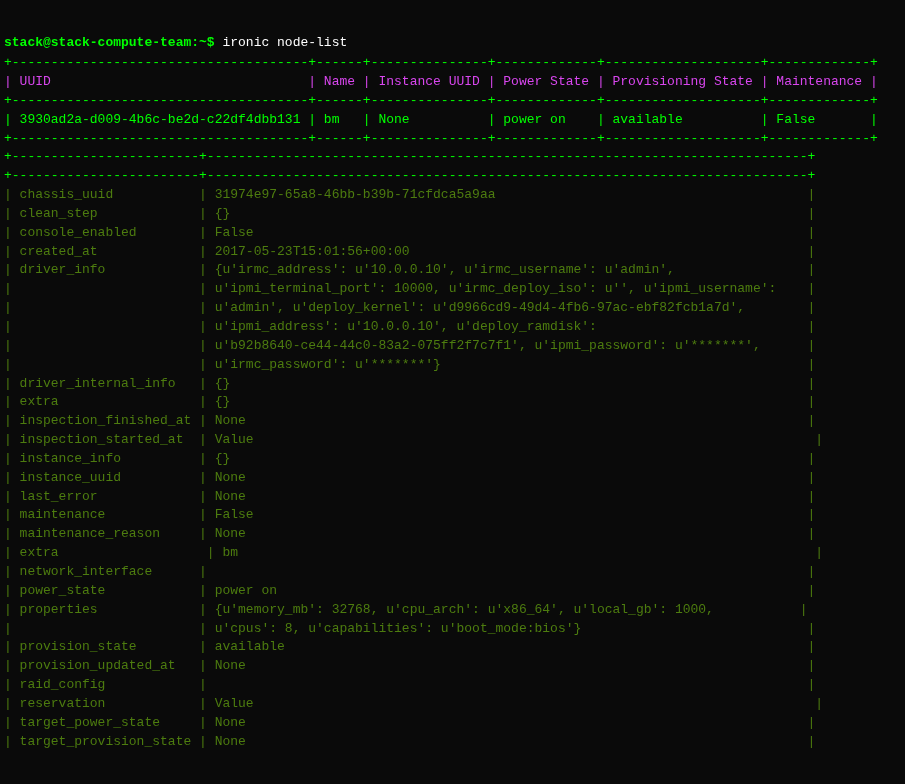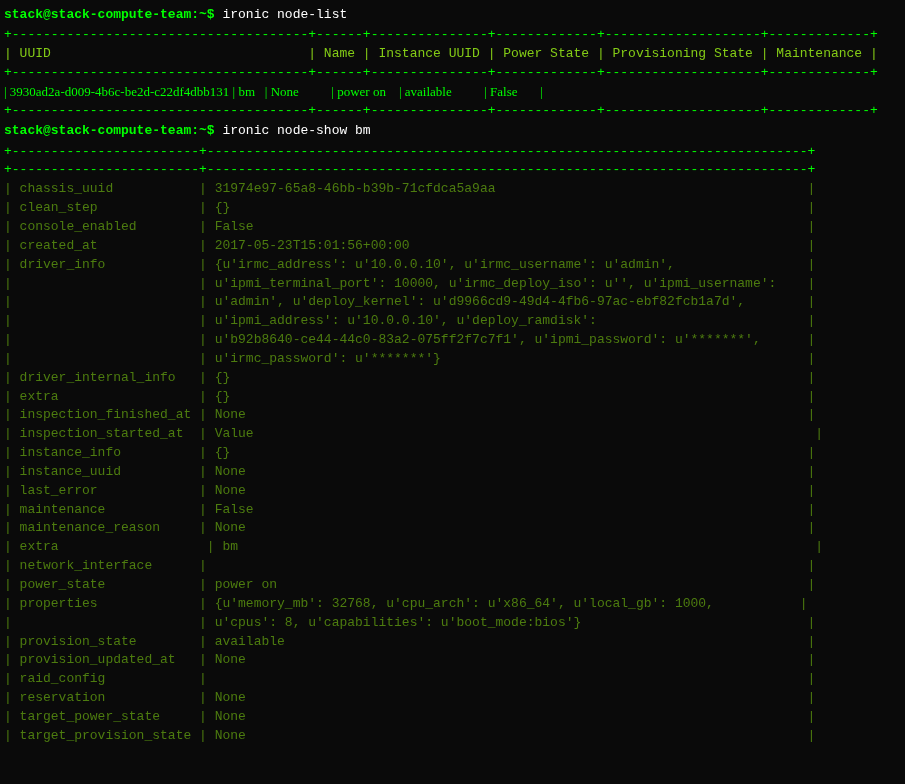--- a/index.html
+++ b/index.html
@@ -13,20 +13,21 @@
       min-height: 784px;
       overflow: hidden;
     }
     .terminal {
       padding: 4px 0;
       width: 905px;
     }
     .prompt-line {
       padding: 2px 4px;
       white-space: pre;
+      margin-top: 28px;
     }
     .prompt-user {
       color: #00ff00;
       font-weight: bold;
     }
     .prompt-cmd {
       color: #ffffff;
     }
     .table-section {
       padding: 0 4px;
@@ -35,48 +36,46 @@
       white-space: pre;
       color: #4d7c0f;
       font-size: 13px;
       line-height: 1.45;
     }
     .separator {
       color: #00ff00;
       white-space: pre;
     }
     .header-row {
-      color: #84cc16;
+      color: #d946ef;
       white-space: pre;
     }
     .data-row {
       white-space: pre;
       color: #00ff00;
-      font-family: Liberation Serif, serif;
     }
     .property-table {
       padding: 0 4px;
     }
   </style>
 </head>
 <body>
 
 <div class="terminal">
 
   <div class="prompt-line"><span class="prompt-user">stack@stack-compute-team:~$</span><span class="prompt-cmd"> ironic node-list</span></div>
 
   <div class="table-section">
     <div class="table-line separator">+--------------------------------------+------+---------------+-------------+--------------------+-------------+</div>
     <div class="table-line header-row">| UUID                                 | Name | Instance UUID | Power State | Provisioning State | Maintenance |</div>
     <div class="table-line separator">+--------------------------------------+------+---------------+-------------+--------------------+-------------+</div>
     <div class="table-line data-row">| 3930ad2a-d009-4b6c-be2d-c22df4dbb131 | bm   | None          | power on    | available          | False       |</div>
     <div class="table-line separator">+--------------------------------------+------+---------------+-------------+--------------------+-------------+</div>
   </div>
 
-  <div class="prompt-line"><span class="prompt-user">stack@stack-compute-team:~$</span><span class="prompt-cmd"> ironic node-show bm</span></div>
 
   <div class="property-table">
     <div class="table-line separator">+------------------------+-----------------------------------------------------------------------------+</div>
     <div class="table-line separator">+------------------------+-----------------------------------------------------------------------------+</div>
 
     <div class="table-line">| chassis_uuid           | 31974e97-65a8-46bb-b39b-71cfdca5a9aa                                        |</div>
 
     <div class="table-line">| clean_step             | {}                                                                          |</div>
 
     <div class="table-line">| console_enabled        | False                                                                       |</div>
@@ -117,21 +116,21 @@
 
     <div class="table-line">| properties             | {u'memory_mb': 32768, u'cpu_arch': u'x86_64', u'local_gb': 1000,           |</div>
     <div class="table-line">|                        | u'cpus': 8, u'capabilities': u'boot_mode:bios'}                             |</div>
 
     <div class="table-line">| provision_state        | available                                                                   |</div>
 
     <div class="table-line">| provision_updated_at   | None                                                                        |</div>
 
     <div class="table-line">| raid_config            |                                                                             |</div>
 
-    <div class="table-line">| reservation            | None                                                                        |</div>
+    <div class="table-line">| reservation            | Value                                                                        |</div>
 
 
     <div class="table-line">| target_power_state     | None                                                                        |</div>
 
     <div class="table-line">| target_provision_state | None                                                                        |</div>
 
   </div>
 
 </div>
 

